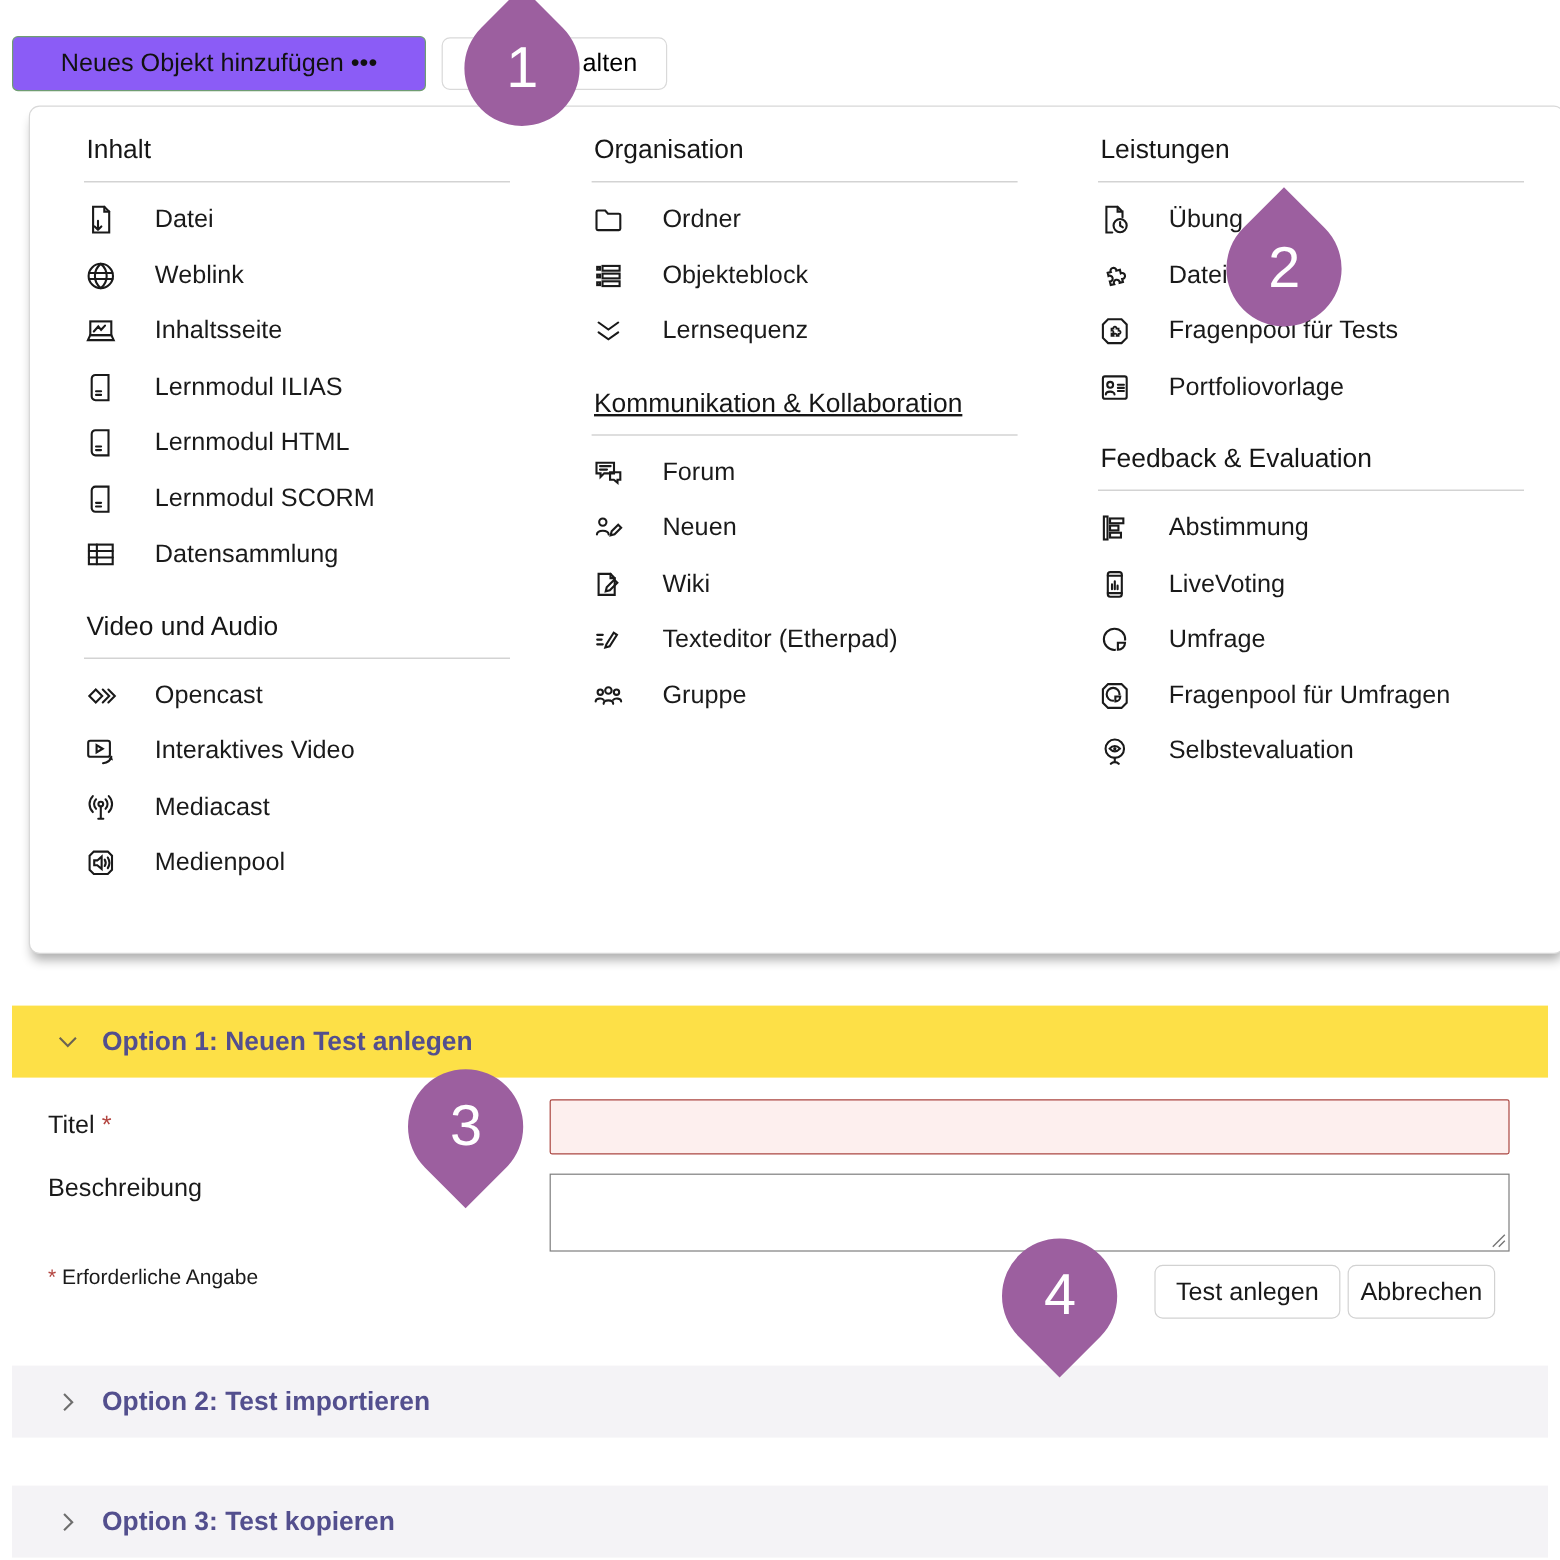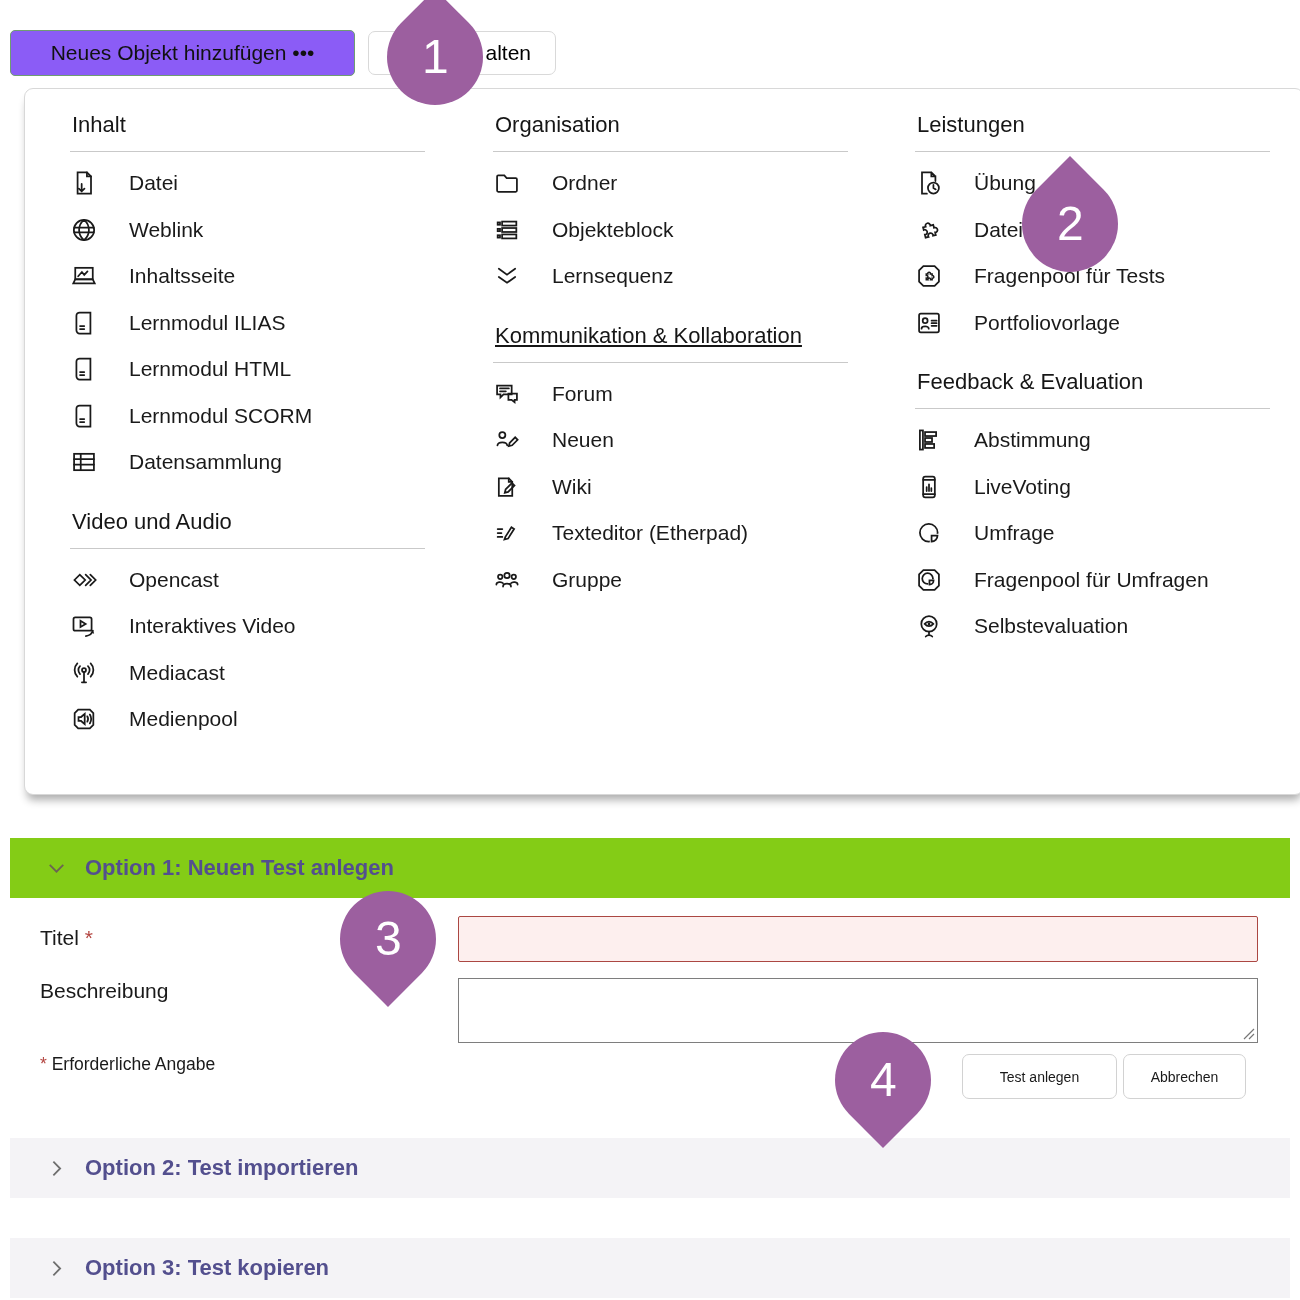--- a/index.html
+++ b/index.html
@@ -33,21 +33,21 @@
   .narrow .sec-t{display:block;max-width:308px;text-decoration:underline;}
   .mlist{margin-top:8px;}
   .mi{display:flex;align-items:center;gap:31px;height:46.5px;font-size:21px;cursor:pointer;}
   .ic{width:28px;height:28px;flex:0 0 28px;stroke:#1a1a1a;fill:none;stroke-width:1.5;stroke-linecap:round;}
   
   .acc{
     position:absolute;left:10px;width:1280px;height:60px;
     display:flex;align-items:center;gap:16px;padding-left:34px;box-sizing:border-box;
     font-size:22px;font-weight:bold;color:#534f8e;cursor:pointer;
   }
-  .acc1{top:838px;background:#84cc16;}
+  .acc1{top:838px;background:#fde047;}
   .acc2{top:1138px;background:#f4f3f6;}
   .acc3{top:1238px;background:#f4f3f6;}
   .chev{width:25px;height:25px;fill:none;stroke-width:1.7;}
   .chev-brown{stroke:#6b6353;}
   .chev-gray{stroke:#6e6e6e;}
   
   .lbl{position:absolute;font-size:21px;color:#1a1a1a;}
   .lbl-titel{left:40px;top:926px;}
   .lbl-desc{left:40px;top:979px;}
   .req{color:#b34540;}
@@ -58,21 +58,21 @@
   }
   .ta{
     position:absolute;left:458px;top:978px;width:800px;height:65px;
     background:#fff;border:1px solid #7e7e7e;box-sizing:border-box;resize:none;
     font-family:"Liberation Sans",sans-serif;font-size:20px;padding:6px 10px;
   }
   .resize-glyph{position:absolute;left:1243px;top:1028px;width:12px;height:12px;stroke:#777;stroke-width:1.2;fill:none;}
   .note{position:absolute;left:40px;top:1054px;font-size:17.5px;}
   .btn-form{
     position:absolute;top:1054px;height:45px;background:#fff;border:1px solid #d2d2d2;
-    border-radius:7px;font-size:14px;color:#1a1a1a;display:flex;align-items:center;
+    border-radius:7px;font-size:21px;color:#1a1a1a;display:flex;align-items:center;
     justify-content:center;box-sizing:border-box;cursor:pointer;font-family:"Liberation Sans",sans-serif;
   }
   .btn-submit{left:962px;width:155px;}
   .btn-cancel{left:1123px;width:123px;}
   
   .marker{
     position:absolute;width:96px;height:96px;background:#9c5f9f;z-index:20;
     display:flex;align-items:center;justify-content:center;
   }
   .tip-left{border-radius:0 50% 50% 50%;transform:rotate(45deg);}

